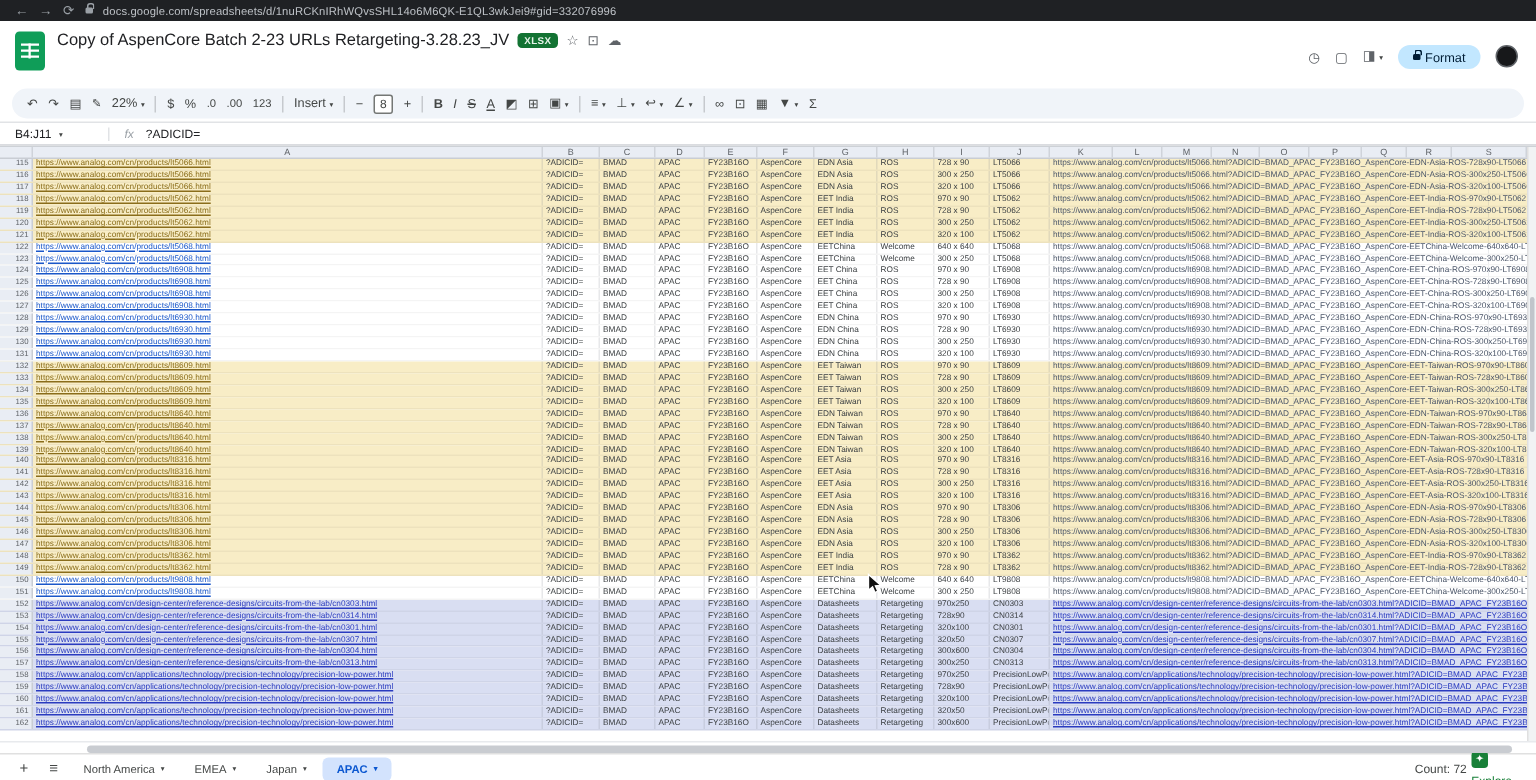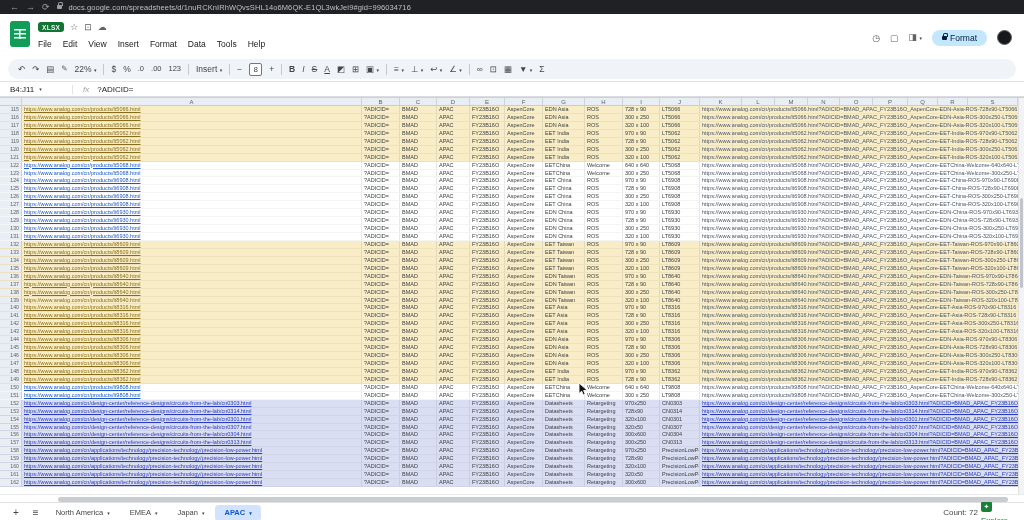--- a/index.html
+++ b/index.html
@@ -91,42 +91,33 @@
   .cursor { position:absolute; left:578px; top:284px; z-index:50; }
 </style>
 </head>
 <body>
 
 <div class="browser-bar">
   <span class="nav">←</span>
   <span class="nav">→</span>
   <span class="nav">⟳</span>
   <span class="lock"></span>
-  <span class="browser-url">docs.google.com/spreadsheets/d/1nuRCKnIRhWQvsSHL14o6M6QK-E1QL3wkJei9#gid=996034716</span>
+  <span class="browser-url">docs.google.com/spreadsheets/d/1nuRCKnIRhWQvsSHL14o6M6QK-E1QL3wkJei9#gid=332076996</span>
 </div>
 
 <div class="app-header">
   <div class="sheets-logo"></div>
   <div class="head-main">
     <div class="title-row">
+      <span class="doc-title">Copy of AspenCore Batch 2-23 URLs Retargeting-3.28.23_JV</span>
       <span class="xlsx-badge">XLSX</span>
       <span class="mini-ic">☆</span>
       <span class="mini-ic">⊡</span>
       <span class="mini-ic">☁</span>
     </div>
-    <div class="menu-row" id="menu-row">
-        <span class="menu-item">File</span>
-        <span class="menu-item">Edit</span>
-        <span class="menu-item">View</span>
-        <span class="menu-item">Insert</span>
-        <span class="menu-item">Format</span>
-        <span class="menu-item">Data</span>
-        <span class="menu-item">Tools</span>
-        <span class="menu-item">Help</span>
-      </div>
   </div>
   <div class="head-right">
     <span class="mini-ic">◷</span>
     <span class="mini-ic">▢</span>
     <span class="mini-ic"><span>◨</span> <span class="tb-caret">▾</span></span>
     <span class="share-btn">
         <span class="share-lock"></span>
         <span>Format</span>
       </span>
     <span class="avatar"></span>

